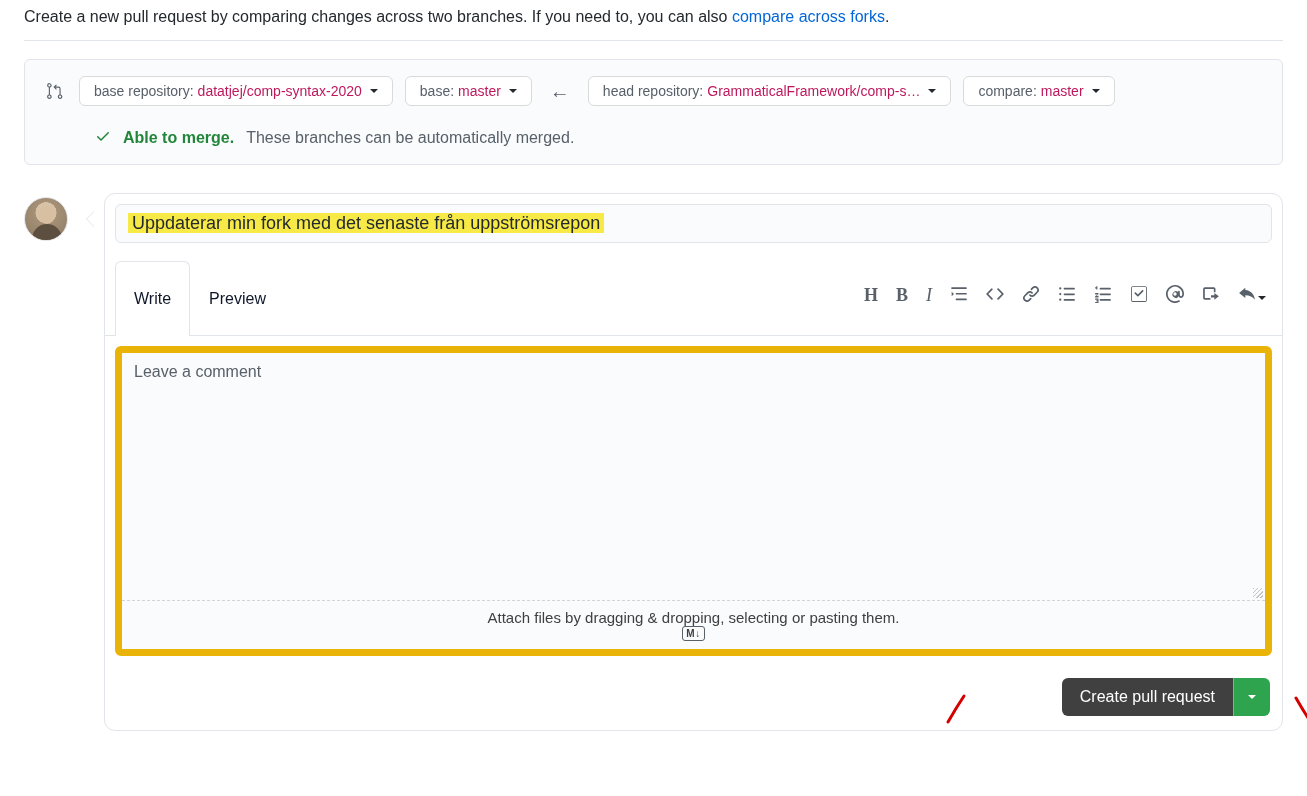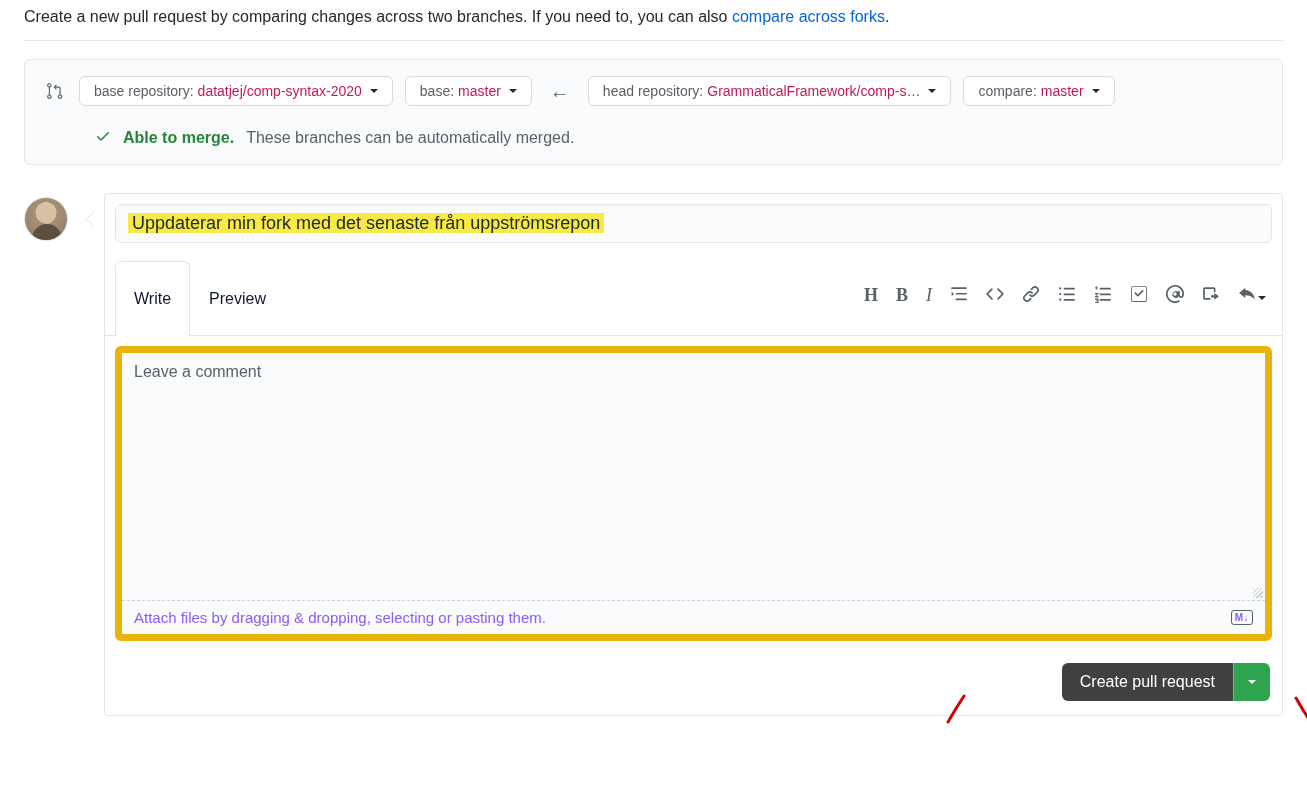--- a/index.html
+++ b/index.html
@@ -20,37 +20,37 @@
     .merge-status .able { color: #22863a; font-weight: 600; font-size: 16px; }
     .merge-status .rest { color: #586069; font-size: 16px; }
 
     .timeline { display: flex; gap: 18px; align-items: flex-start; }
     .avatar { width: 44px; height: 44px; border-radius: 50%; background: radial-gradient(circle at 50% 35%, #d7c2a6 0%, #d7c2a6 30%, #a59076 31%, #8c7a63 100%); border: 1px solid #e1e4e8; margin-top: 4px; flex: none; position: relative; overflow: hidden; }
     .avatar::before { content: ""; position: absolute; top: 8px; left: 14px; width: 16px; height: 18px; background: #d9bfa1; border-radius: 50%; }
     .avatar::after { content: ""; position: absolute; bottom: 0; left: 7px; width: 30px; height: 16px; background: #5d4f3f; border-radius: 16px 16px 0 0; }
     .comment-caret { position: relative; margin-top: 18px; width: 0; height: 0; }
     .comment-caret::before { content: ""; position: absolute; left: -8px; top: 0; border: 8px solid transparent; border-right-color: #e1e4e8; }
     .comment-caret::after { content: ""; position: absolute; left: -6px; top: 1px; border: 7px solid transparent; border-right-color: #fff; }
-    .comment-box { flex: 1; border: 1px solid #e1e4e8; border-radius: 4px; background: #fff; }
+    .comment-box { flex: 1; border: 1px solid #e1e4e8; border-radius: 11px; background: #fff; }
     .title-wrap { padding: 10px 10px 0 10px; }
     .title-input { width: 100%; padding: 8px 12px; font-size: 18px; border: 1px solid #e1e4e8; border-radius: 6px; background: #fafbfc; }
     .title-input .hl { background: #f7ea46; padding: 0 4px; }
     .tabs-row { display: flex; align-items: center; justify-content: space-between; border-bottom: 1px solid #e1e4e8; margin-top: 18px; padding: 0 10px; }
     .tabs { display: flex; }
     .tab { padding: 28px 18px; font-size: 16px; color: #0f172a; cursor: pointer; border: 1px solid transparent; border-bottom: none; border-radius: 6px 6px 0 0; margin-bottom: -1px; }
     .tab.active { background: #fff; border-color: #e1e4e8; }
     .toolbar { display: flex; gap: 18px; padding: 6px 6px 10px 6px; color: #586069; }
     .toolbar .grp { display: flex; gap: 18px; }
     .toolbar svg { width: 18px; height: 18px; fill: #586069; cursor: pointer; }
     .toolbar .txt { font-family: serif; font-weight: bold; font-size: 18px; cursor: pointer; }
     .toolbar .txt.i { font-style: italic; font-family: Georgia, serif; font-weight: normal; }
     .body-area { margin: 10px; border: 7px solid #eab308; border-radius: 6px; background: #fafbfc; overflow: hidden; }
     .textarea { min-height: 248px; padding: 10px 12px; font-size: 16px; color: #586069; border-bottom: 1px dashed #d1d5da; position: relative; }
     .resize-grip { position: absolute; right: 2px; bottom: 2px; width: 10px; height: 10px; background: repeating-linear-gradient(135deg, #c0c4c9, #c0c4c9 1px, transparent 1px, transparent 3px); }
-    .attach-row { display: flex; justify-content: space-between; align-items: center; padding: 8px 12px; font-size: 15px; color: #8b5cf6; }
+    .attach-row { display: flex; justify-content: space-between; align-items: center; padding: 8px 12px; font-size: 15px; color: #404040; flex-direction: column; }
     .md-badge { border: 1px solid #586069; border-radius: 3px; font-size: 10px; font-weight: bold; padding: 1px 3px; letter-spacing: 0.5px; }
     .footer { display: flex; justify-content: flex-end; padding: 12px 12px 14px 12px; }
     .create-btn { display: inline-flex; align-items: stretch; border-radius: 6px; overflow: hidden; font-size: 16px; }
     .create-btn .main { background: #404040; color: #fff; padding: 10px 18px; cursor: pointer; }
     .create-btn .dd { background: #2ea44f; color: #fff; padding: 10px 14px; border-left: 1px solid rgba(255,255,255,0.3); cursor: pointer; display: flex; align-items: center; }
     .caret-down { display: inline-block; width: 0; height: 0; border: 4px solid transparent; border-top-color: currentColor; vertical-align: middle; margin-top: 3px; }
     .caret-down.k { margin-left: 4px; border-top-color: #24292e; }
     .caret-down.w { border-top-color: #fff; }
     .annot { position: absolute; pointer-events: none; }
     .stroke { stroke: #d40000; stroke-width: 3; fill: none; stroke-linecap: round; }

